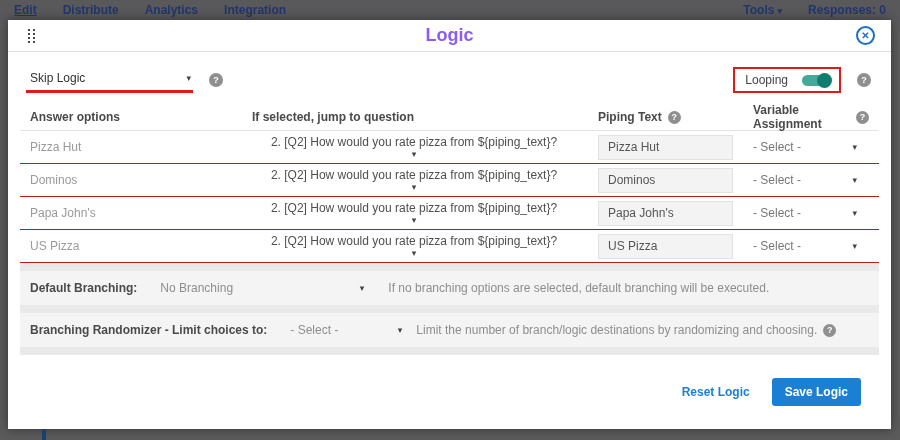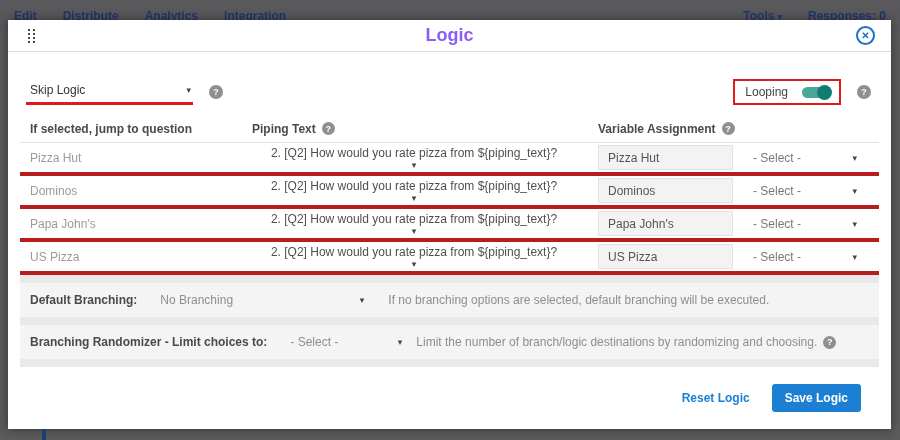--- a/index.html
+++ b/index.html
@@ -8,21 +8,21 @@
     font-family: "Liberation Sans", sans-serif;
     background: #5b5b5b;
     position: relative;
     overflow: hidden;
   }
 
   
   .topbar {
     height: 20px; background: #59595b;
     display: flex; align-items: center; justify-content: space-between;
-    padding: 16px 14px;
+    padding: 10px 14px;
   }
   .topbar .nav { display: flex; gap: 26px; }
   .nav-item { color: #22366e; font-weight: bold; font-size: 12px; cursor: pointer; }
   .nav-item.active { text-decoration: underline; }
   .topbar-right { display: flex; gap: 26px; align-items: center; }
   .topbar-right .item { color: #22366e; font-weight: bold; font-size: 12px; cursor: pointer; }
   .topbar-right .caret { font-size: 9px; margin-left: 3px; }
 
   
   .modal {
@@ -51,21 +51,21 @@
   .modal-body { flex: 1; padding: 8px 12px 0; display: flex; flex-direction: column; }
 
   .question-banner {
     background: #ebebeb; color: #666; font-size: 12px;
     padding: 7px 14px; flex: 0 0 auto;
   }
 
   
   .controls-row {
     display: flex; justify-content: space-between; align-items: center;
-    margin: 19px 8px 10px; flex: 0 0 auto;
+    margin: 7px 8px 10px; flex: 0 0 auto;
   }
   .controls-left, .controls-right { display: flex; align-items: center; }
   .logic-select {
     position: relative; width: 165px; font-size: 12px; color: #333;
     display: flex; justify-content: space-between; align-items: center;
     padding: 2px 2px 6px 2px; cursor: pointer;
   }
   .logic-select .caret { font-size: 9px; color: #444; }
   .red-underline {
     position: absolute; left: -2px; right: 0; bottom: -2px; height: 3px; background: #e01a1a;
@@ -91,21 +91,21 @@
   .lower { background: #e9e9e9; display: flex; flex-direction: column; gap: 8px; flex: 1; }
 
   .logic-table { background: #fff; }
   .thead, .trow {
     display: grid; grid-template-columns: 222px 346px 155px 1fr;
     align-items: center; padding: 0 10px;
   }
   .thead { height: 28px; font-weight: bold; color: #4a4a4a; font-size: 12px; border-bottom: 1px solid #e3e3e3; }
   .thead .hcell { display: flex; align-items: center; }
   .thead .help-icon { width: 13px; height: 13px; margin-left: 6px; }
-  .trow { height: 33px; border-bottom: 4px solid #b91c1c; font-size: 12px; }
+  .trow { height: 33px; border-bottom: 1px solid #b91c1c; font-size: 12px; }
   .answer { color: #9a9a9a; }
   .jump { display: flex; justify-content: space-between; align-items: center; color: #4f4f4f; padding-right: 22px; cursor: pointer; flex-direction: column; }
   .jump .caret, .var .caret, .sel .caret { font-size: 9px; color: #444; }
   .pipe-input {
     width: 135px; height: 25px; background: #f3f3f3; border: 1px solid #e2e2e2;
     font-size: 12px; color: #555; padding: 0 9px; font-family: "Liberation Sans", sans-serif;
   }
   .var { display: flex; justify-content: space-between; align-items: center; color: #777; padding: 0 12px 0 0; cursor: pointer; }
 
   .section { background: #f4f4f4; height: 34px; display: flex; align-items: center; font-size: 12px; padding: 0 10px; flex: 0 0 auto; }
@@ -172,20 +172,21 @@
               <div class="knob"></div>
             </div>
         </div>
         <span class="help-icon">?</span>
       </div>
     </div>
 
     <div class="lower">
       <div class="logic-table">
         <div class="thead">
+          <div class="hcell">Answer options</div>
           <div class="hcell">If selected, jump to question</div>
           <div class="hcell">
               <span>Piping Text</span>
               <span class="help-icon">?</span>
             </div>
           <div class="hcell">
               <span>Variable Assignment</span>
               <span class="help-icon">?</span>
             </div>
         </div>

